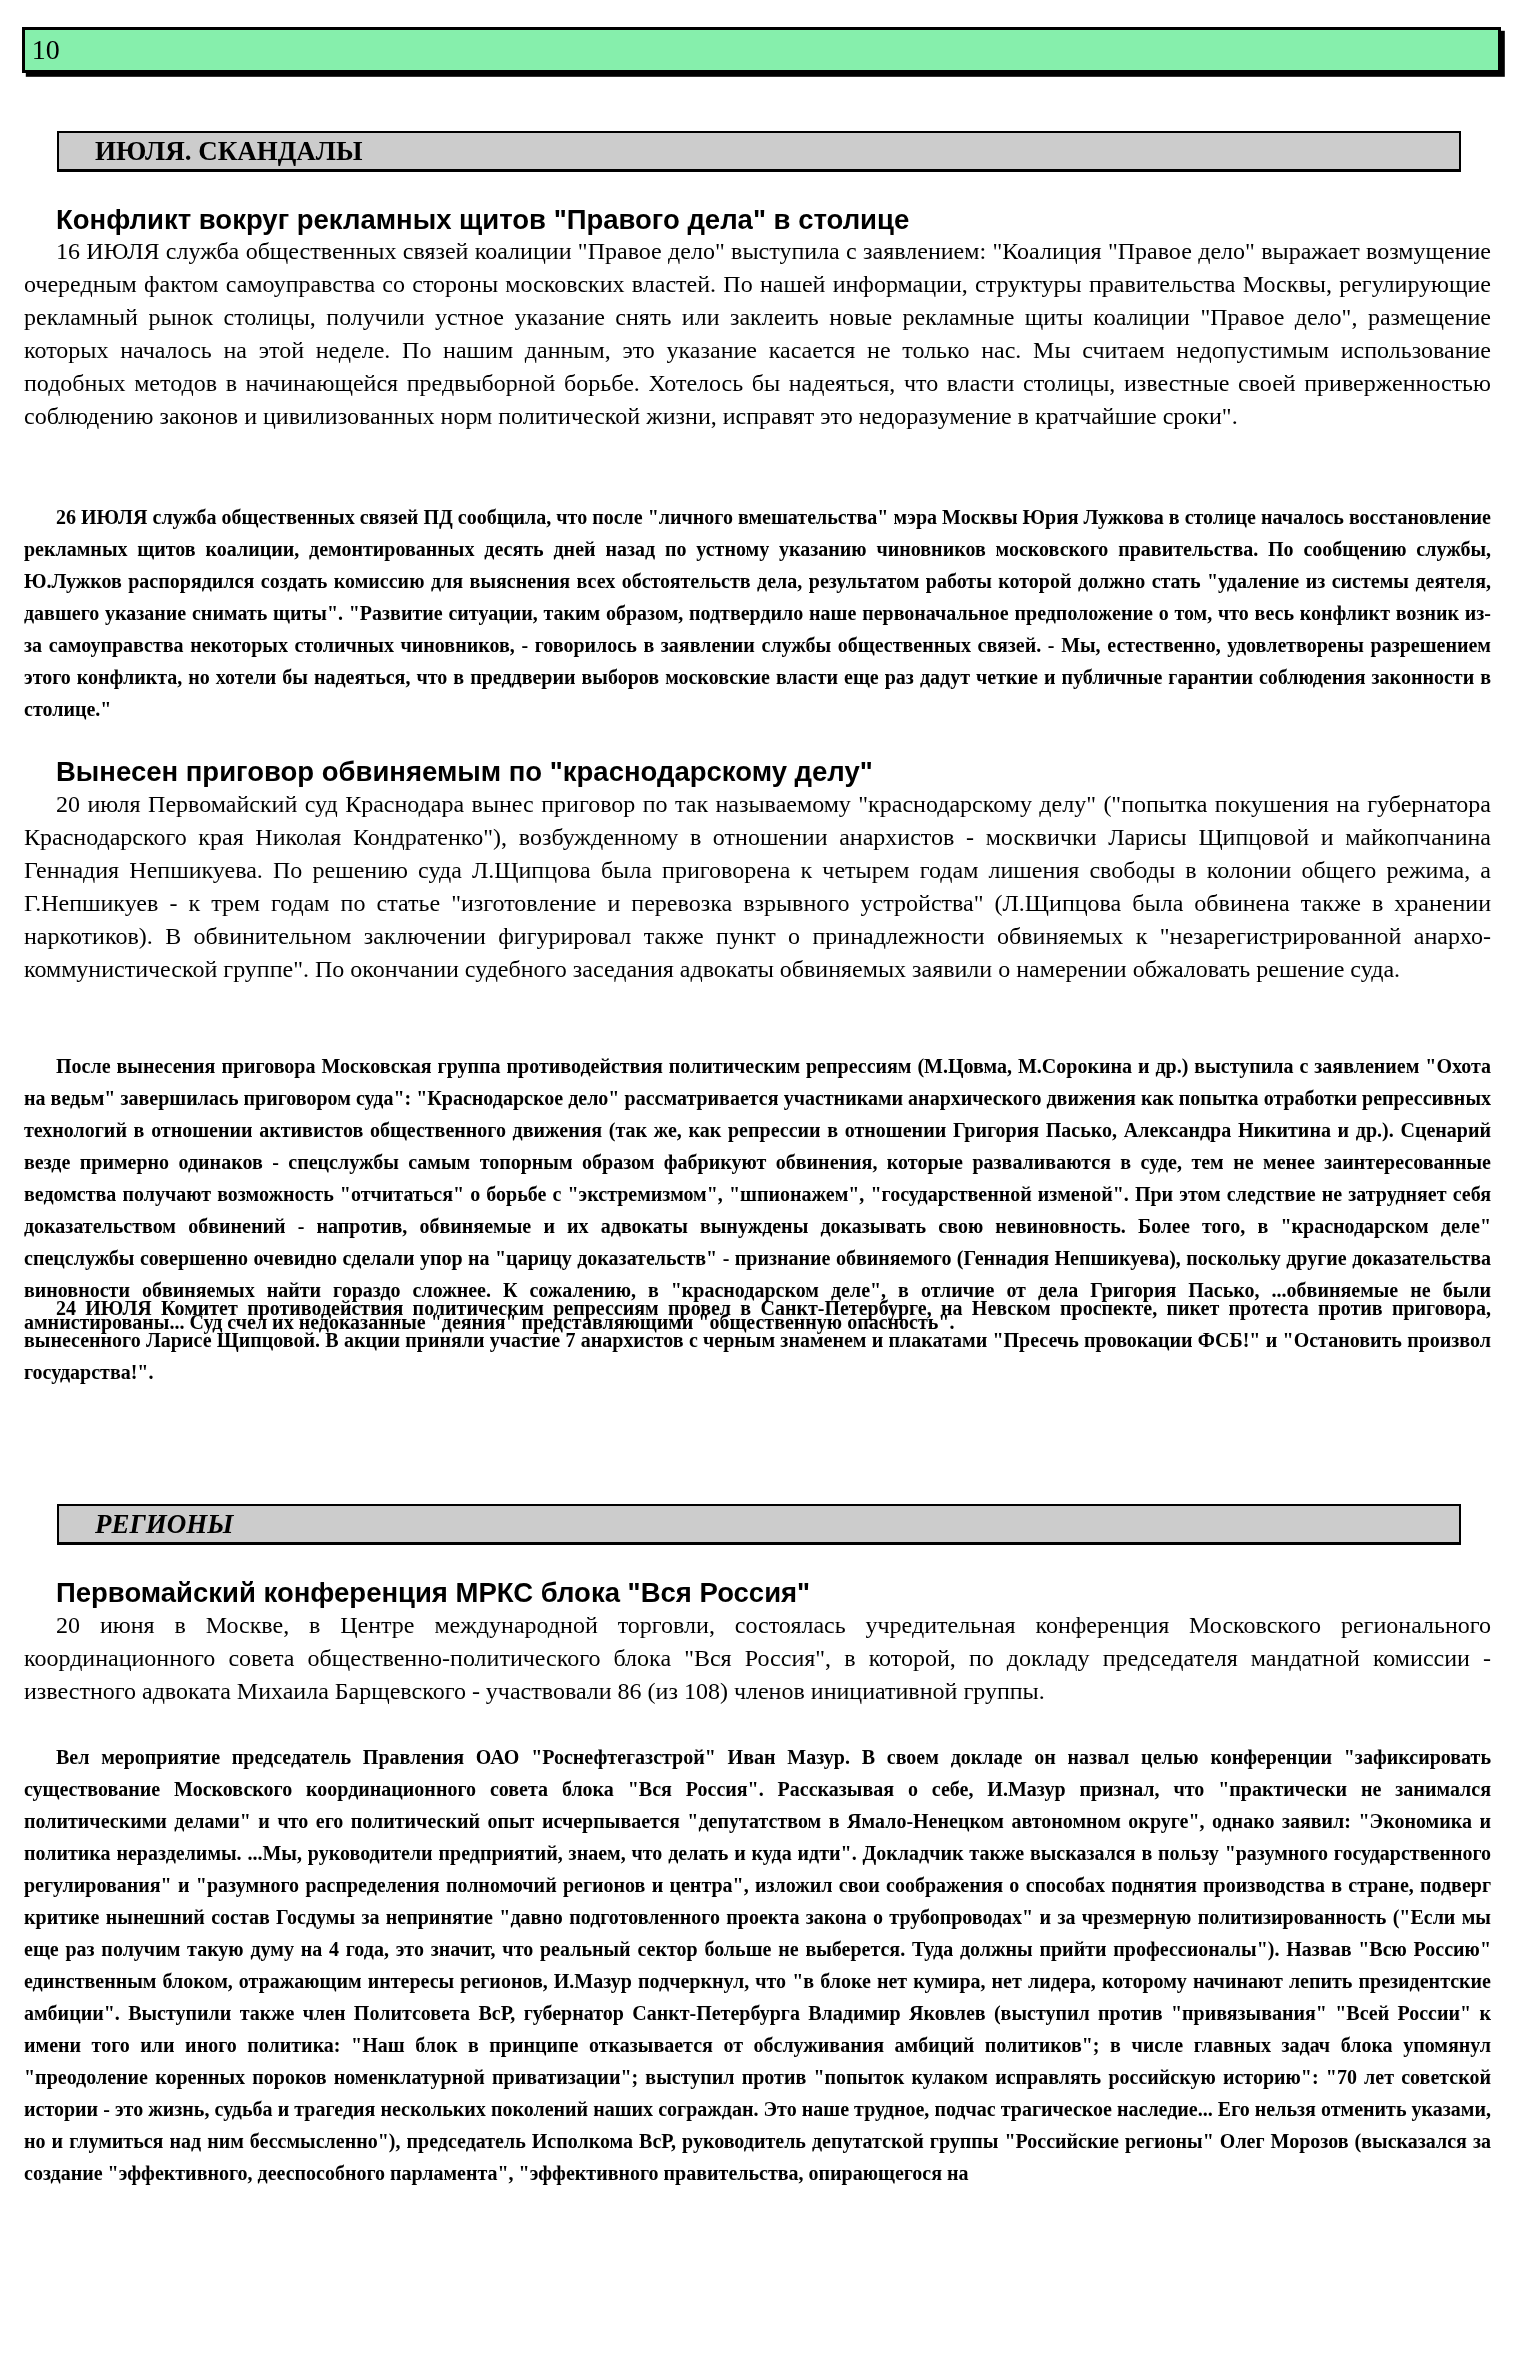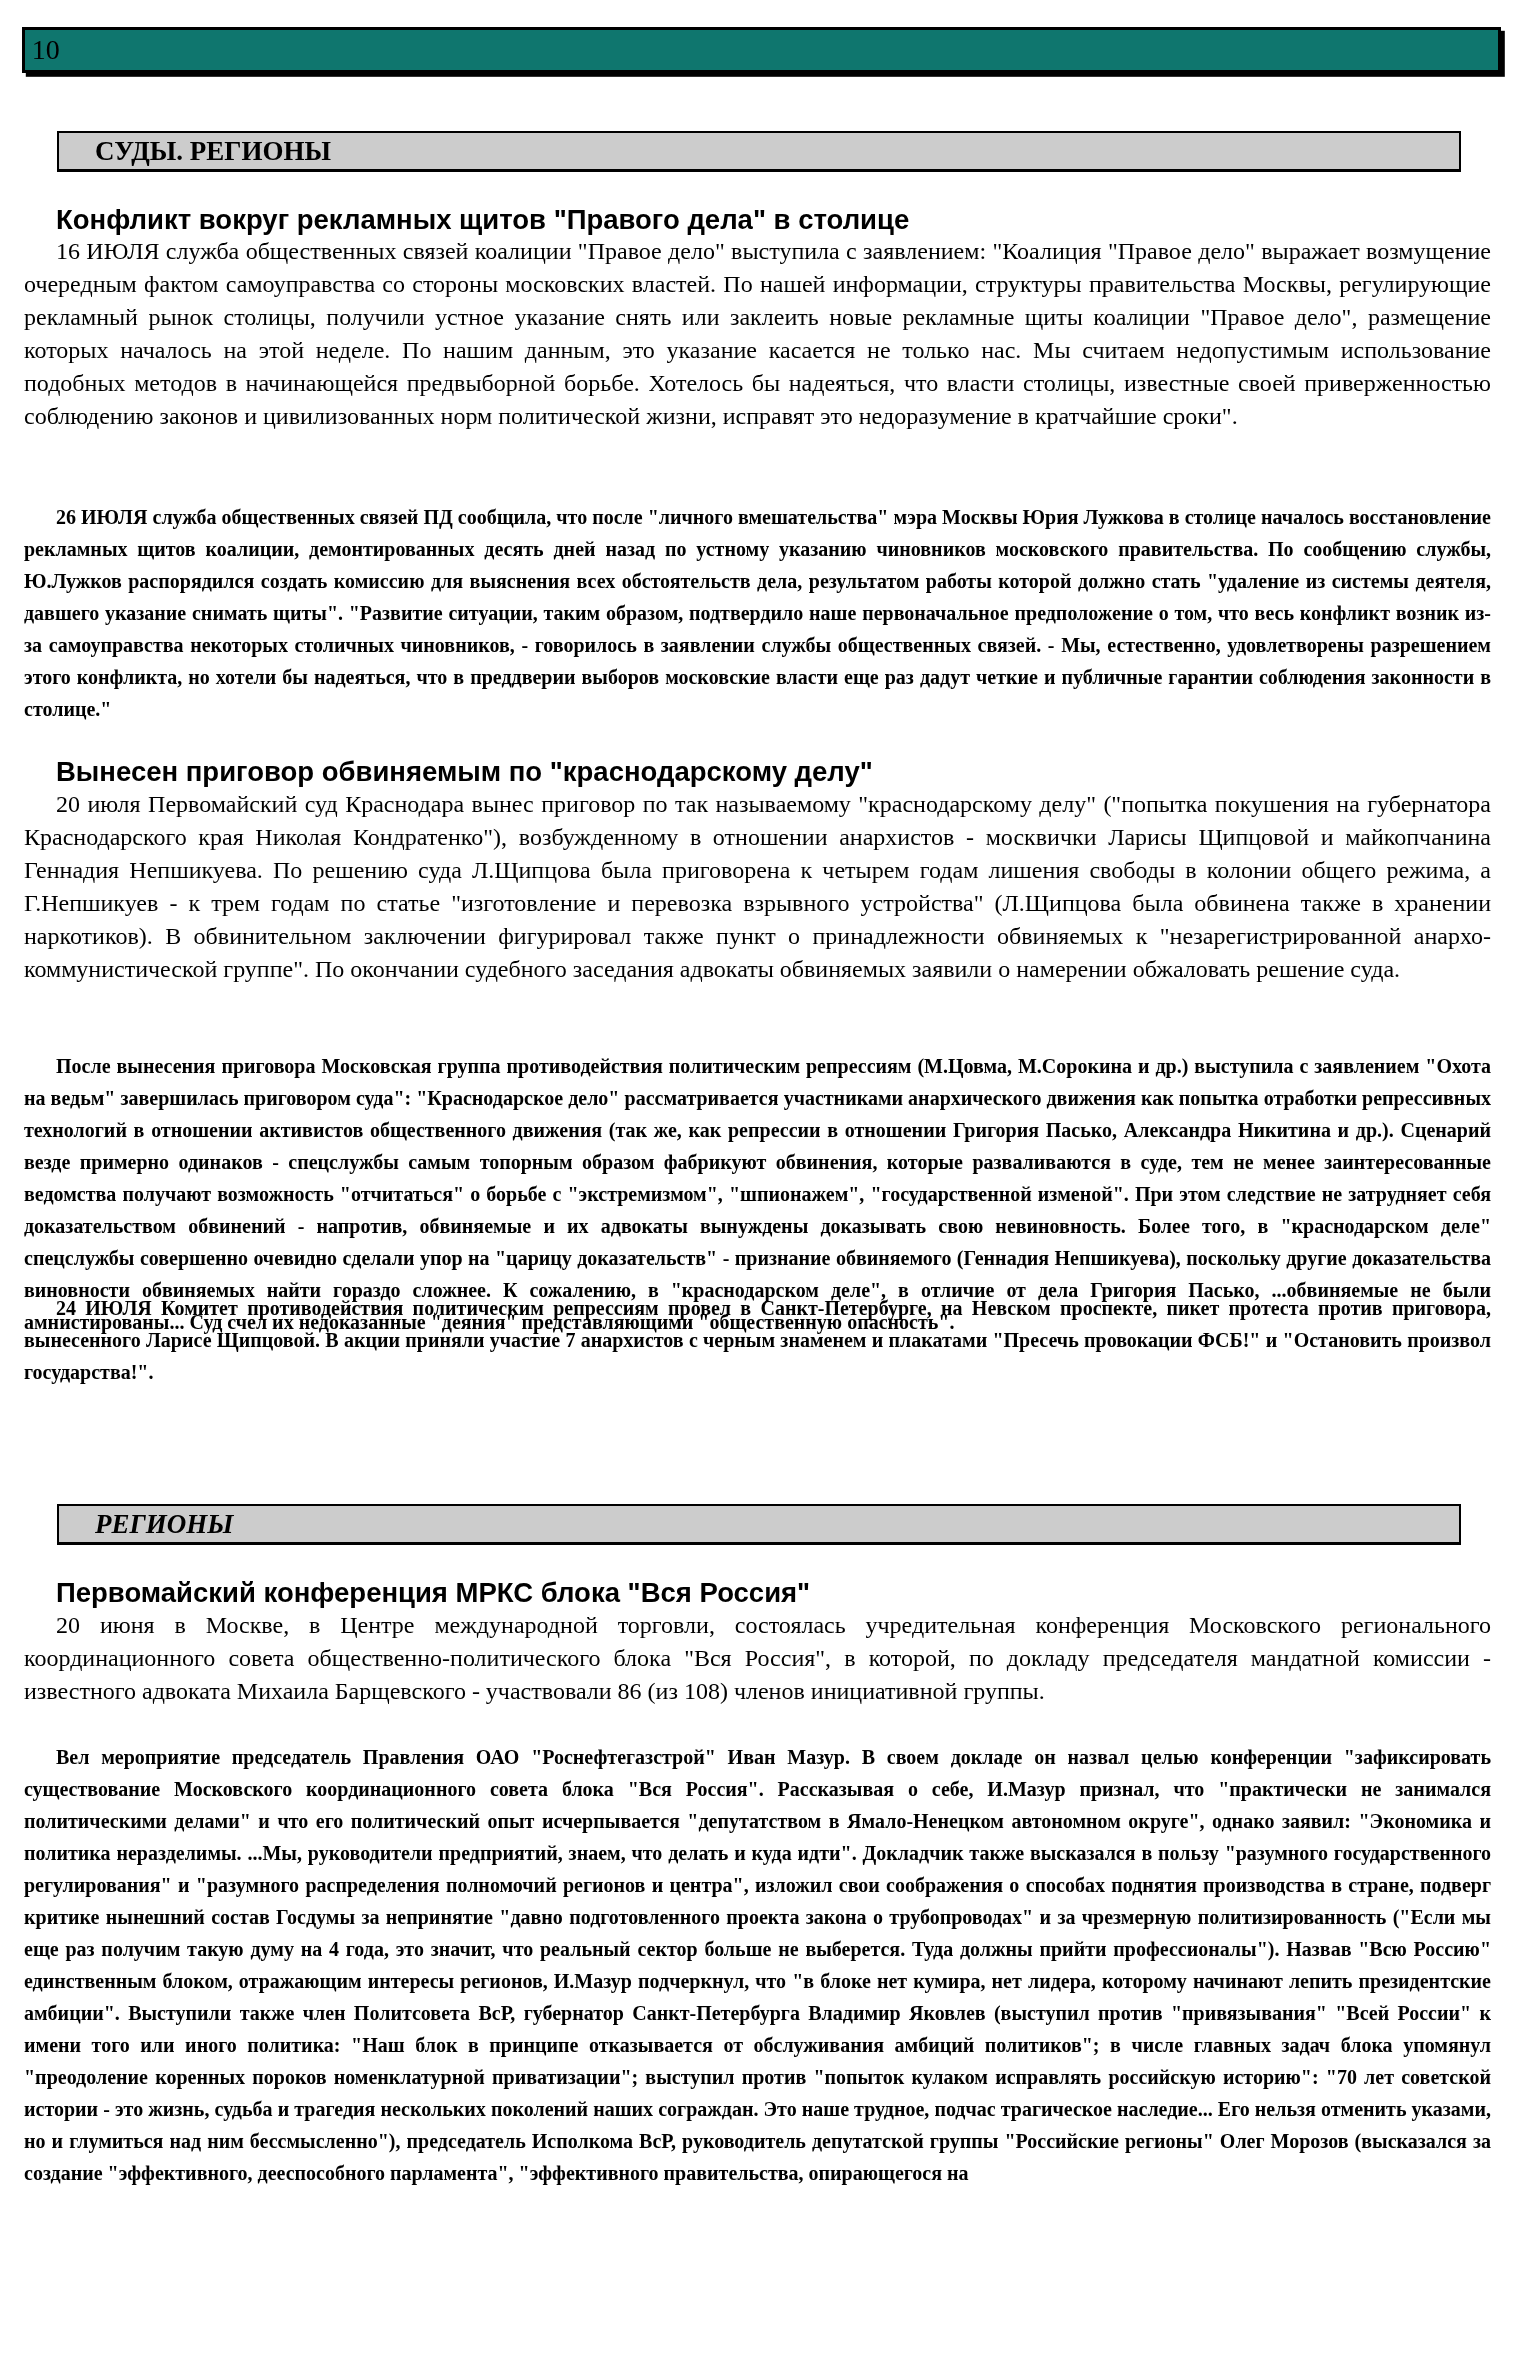--- a/index.html
+++ b/index.html
@@ -15,21 +15,21 @@
     color: #000;
   }
   .header-box {
     position: absolute;
     left: 22.4px;
     top: 27px;
     width: 1473px;
     height: 40px;
     border: 3.2px solid #000;
     box-shadow: 3.8px 3.8px 0 #000;
-    background: #0f766e;
+    background: #86efac;
   }
   .page-number {
     position: absolute;
     left: 6.4px;
     top: 5.1px;
     font-family: "Liberation Serif", serif;
     font-size: 28px;
     line-height: 29.5px;
   }
   .issue-line {
@@ -91,21 +91,21 @@
   }
 </style>
 </head>
 <body>
 
 <div class="header-box">
   <span class="page-number">10</span>
 </div>
 
 <div class="section-bar" style="top:131px;">
-  <span class="label">СУДЫ. РЕГИОНЫ</span>
+  <span class="label">ИЮЛЯ. СКАНДАЛЫ</span>
 </div>
 
 <div class="article-title" style="top:204px;">Конфликт вокруг рекламных щитов "Правого дела" в столице</div>
 <p class="para sans" style="top:235px;">16 ИЮЛЯ служба общественных связей коалиции "Правое дело" выступила с заявлением: "Коалиция "Правое дело" выражает возмущение очередным фактом самоуправства со стороны московских властей. По нашей информации, структуры правительства Москвы, регулирующие рекламный рынок столицы, получили устное указание снять или заклеить новые рекламные щиты коалиции "Правое дело", размещение которых началось на этой неделе. По нашим данным, это указание касается не только нас. Мы считаем недопустимым использование подобных методов в начинающейся предвыборной борьбе. Хотелось бы надеяться, что власти столицы, известные своей приверженностью соблюдению законов и цивилизованных норм политической жизни, исправят это недоразумение в кратчайшие сроки".</p>
 <p class="para serif" style="top:501px;">26 ИЮЛЯ служба общественных связей ПД сообщила, что после "личного вмешательства" мэра Москвы Юрия Лужкова в столице началось восстановление рекламных щитов коалиции, демонтированных десять дней назад по устному указанию чиновников московского правительства. По сообщению службы, Ю.Лужков распорядился создать комиссию для выяснения всех обстоятельств дела, результатом работы которой должно стать "удаление из системы деятеля, давшего указание снимать щиты". "Развитие ситуации, таким образом, подтвердило наше первоначальное предположение о том, что весь конфликт возник из-за самоуправства некоторых столичных чиновников, - говорилось в заявлении службы общественных связей. - Мы, естественно, удовлетворены разрешением этого конфликта, но хотели бы надеяться, что в преддверии выборов московские власти еще раз дадут четкие и публичные гарантии соблюдения законности в столице."</p>
 
 <div class="article-title" style="top:756px;">Вынесен приговор обвиняемым по "краснодарскому делу"</div>
 <p class="para sans" style="top:788px;">20 июля Первомайский суд Краснодара вынес приговор по так называемому "краснодарскому делу" ("попытка покушения на губернатора Краснодарского края Николая Кондратенко"), возбужденному в отношении анархистов - москвички Ларисы Щипцовой и майкопчанина Геннадия Непшикуева. По решению суда Л.Щипцова была приговорена к четырем годам лишения свободы в колонии общего режима, а Г.Непшикуев - к трем годам по статье "изготовление и перевозка взрывного устройства" (Л.Щипцова была обвинена также в хранении наркотиков). В обвинительном заключении фигурировал также пункт о принадлежности обвиняемых к "незарегистрированной анархо-коммунистической группе". По окончании судебного заседания адвокаты обвиняемых заявили о намерении обжаловать решение суда.</p>
 <p class="para serif" style="top:1050px;">После вынесения приговора Московская группа противодействия политическим репрессиям (М.Цовма, М.Сорокина и др.) выступила с заявлением "Охота на ведьм" завершилась приговором суда": "Краснодарское дело" рассматривается участниками анархического движения как попытка отработки репрессивных технологий в отношении активистов общественного движения (так же, как репрессии в отношении Григория Пасько, Александра Никитина и др.). Сценарий везде примерно одинаков - спецслужбы самым топорным образом фабрикуют обвинения, которые разваливаются в суде, тем не менее заинтересованные ведомства получают возможность "отчитаться" о борьбе с "экстремизмом", "шпионажем", "государственной изменой". При этом следствие не затрудняет себя доказательством обвинений - напротив, обвиняемые и их адвокаты вынуждены доказывать свою невиновность. Более того, в "краснодарском деле" спецслужбы совершенно очевидно сделали упор на "царицу доказательств" - признание обвиняемого (Геннадия Непшикуева), поскольку другие доказательства виновности обвиняемых найти гораздо сложнее. К сожалению, в "краснодарском деле", в отличие от дела Григория Пасько, ...обвиняемые не были амнистированы... Суд счел их недоказанные "деяния" представляющими "общественную опасность".</p>
 <p class="para serif" style="top:1292px;">24 ИЮЛЯ Комитет противодействия политическим репрессиям провел в Санкт-Петербурге, на Невском проспекте, пикет протеста против приговора, вынесенного Ларисе Щипцовой. В акции приняли участие 7 анархистов с черным знаменем и плакатами "Пресечь провокации ФСБ!" и "Остановить произвол государства!".</p>

